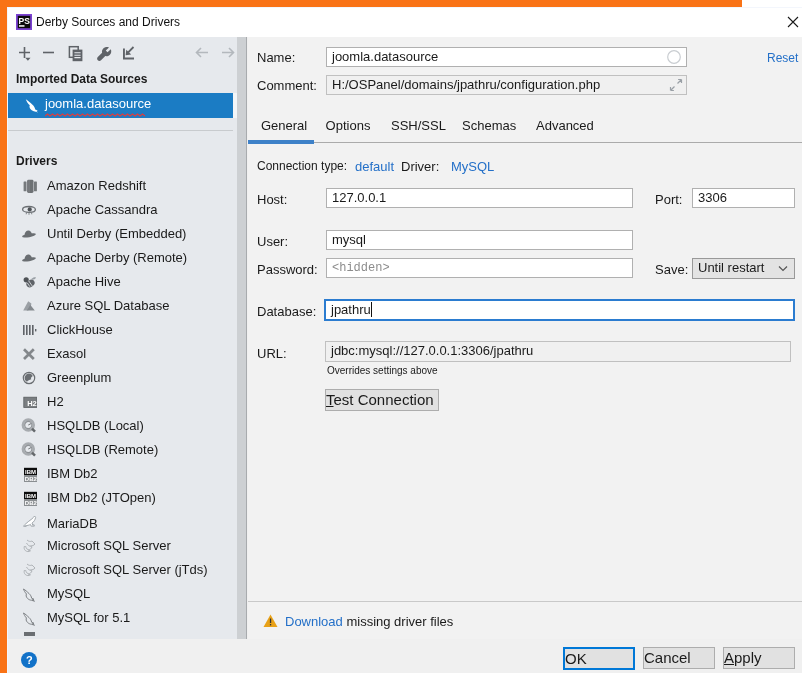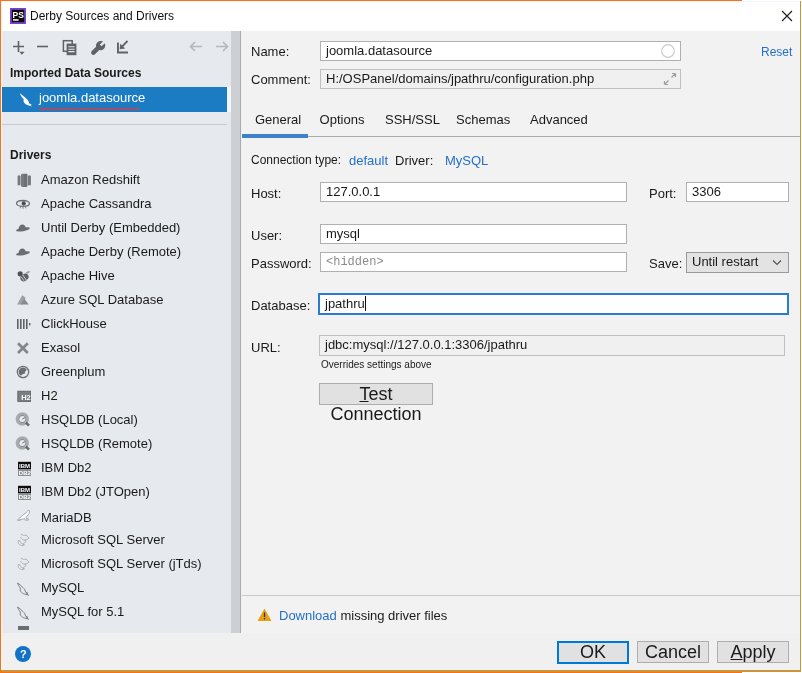--- a/index.html
+++ b/index.html
@@ -1,18 +1,18 @@
 <!DOCTYPE html>
 <html><head>
 <meta charset="utf-8">
 <style>
 * { margin:0; padding:0; box-sizing:border-box; }
 html,body { width:802px; height:673px; overflow:hidden; }
 body { font-family:"Liberation Sans", sans-serif; font-size:13px; color:#1a1a1a; }
-.win { position:absolute; left:0; top:0; width:742px; height:673px; background:#f0f0f0; border:1px solid #f97316; }
+.win { position:absolute; left:0; top:0; width:742px; height:673px; background:#f0f0f0; border:7px solid #f97316; }
 .abs { position:absolute; }
 
 .titlebar { position:absolute; left:0; top:0; width:800px; height:30px; background:#ffffff; }
 .title-text { position:absolute; left:29px; top:8px; font-size:12px; color:#111; }
 
 .sidebar { position:absolute; left:0; top:30px; width:230px; height:602px; background:#e6e9ed; }
 .splitter { position:absolute; left:230px; top:30px; width:10px; height:602px; background:#cdd0d3; border-right:1px solid #a8abae; }
 .panel { position:absolute; left:241px; top:30px; width:559px; height:602px; background:#f2f2f2; }
 .footer { position:absolute; left:0; top:632px; width:800px; height:39px; background:#f0f0f0; }
 
@@ -20,21 +20,21 @@
 .selrow { position:absolute; left:0; top:56px; width:226px; height:25px; background:#1b7cc4; }
 .sep { position:absolute; left:0; top:93px; width:226px; height:1px; background:#c8cbce; }
 .drv { position:absolute; left:40px; font-size:13px; color:#1a1a1a; white-space:nowrap; }
 .dicon { position:absolute; left:14px; width:16px; height:16px; }
 
 .lbl { position:absolute; left:9px; font-size:13px; color:#1a1a1a; }
 .fld { position:absolute; background:#fff; border:1px solid #b0b0b0; font-size:13px; color:#1a1a1a; line-height:18px; padding-left:5px; white-space:nowrap; overflow:hidden; }
 .fld.ro { background:#f0f0f0; border:1px solid #c0c0c0; }
 .link { color:#2470c8; }
 .tab { position:absolute; top:81px; font-size:13px; color:#1a1a1a; text-align:center; }
-.btn { position:absolute; background:#e1e1e1; border:1px solid #adadad; font-size:18px; color:#1a1a1a; text-align:center; }
+.btn { position:absolute; background:#e1e1e1; border:1px solid #adadad; font-size:15px; color:#1a1a1a; text-align:left; }
 </style>
 </head>
 <body>
 <div class="win">
 
   <div class="titlebar">
     <svg class="abs" style="left:9px; top:7px;" width="16" height="16" viewBox="0 0 16 16">
       <rect x="0" y="0" width="16" height="16" fill="#7b42d1"></rect>
       <rect x="1.8" y="1.8" width="12.4" height="12.4" fill="#0a0a0a"></rect>
       <text x="2.6" y="10" font-family="Liberation Sans" font-size="8.5" font-weight="bold" fill="#fff">PS</text>

